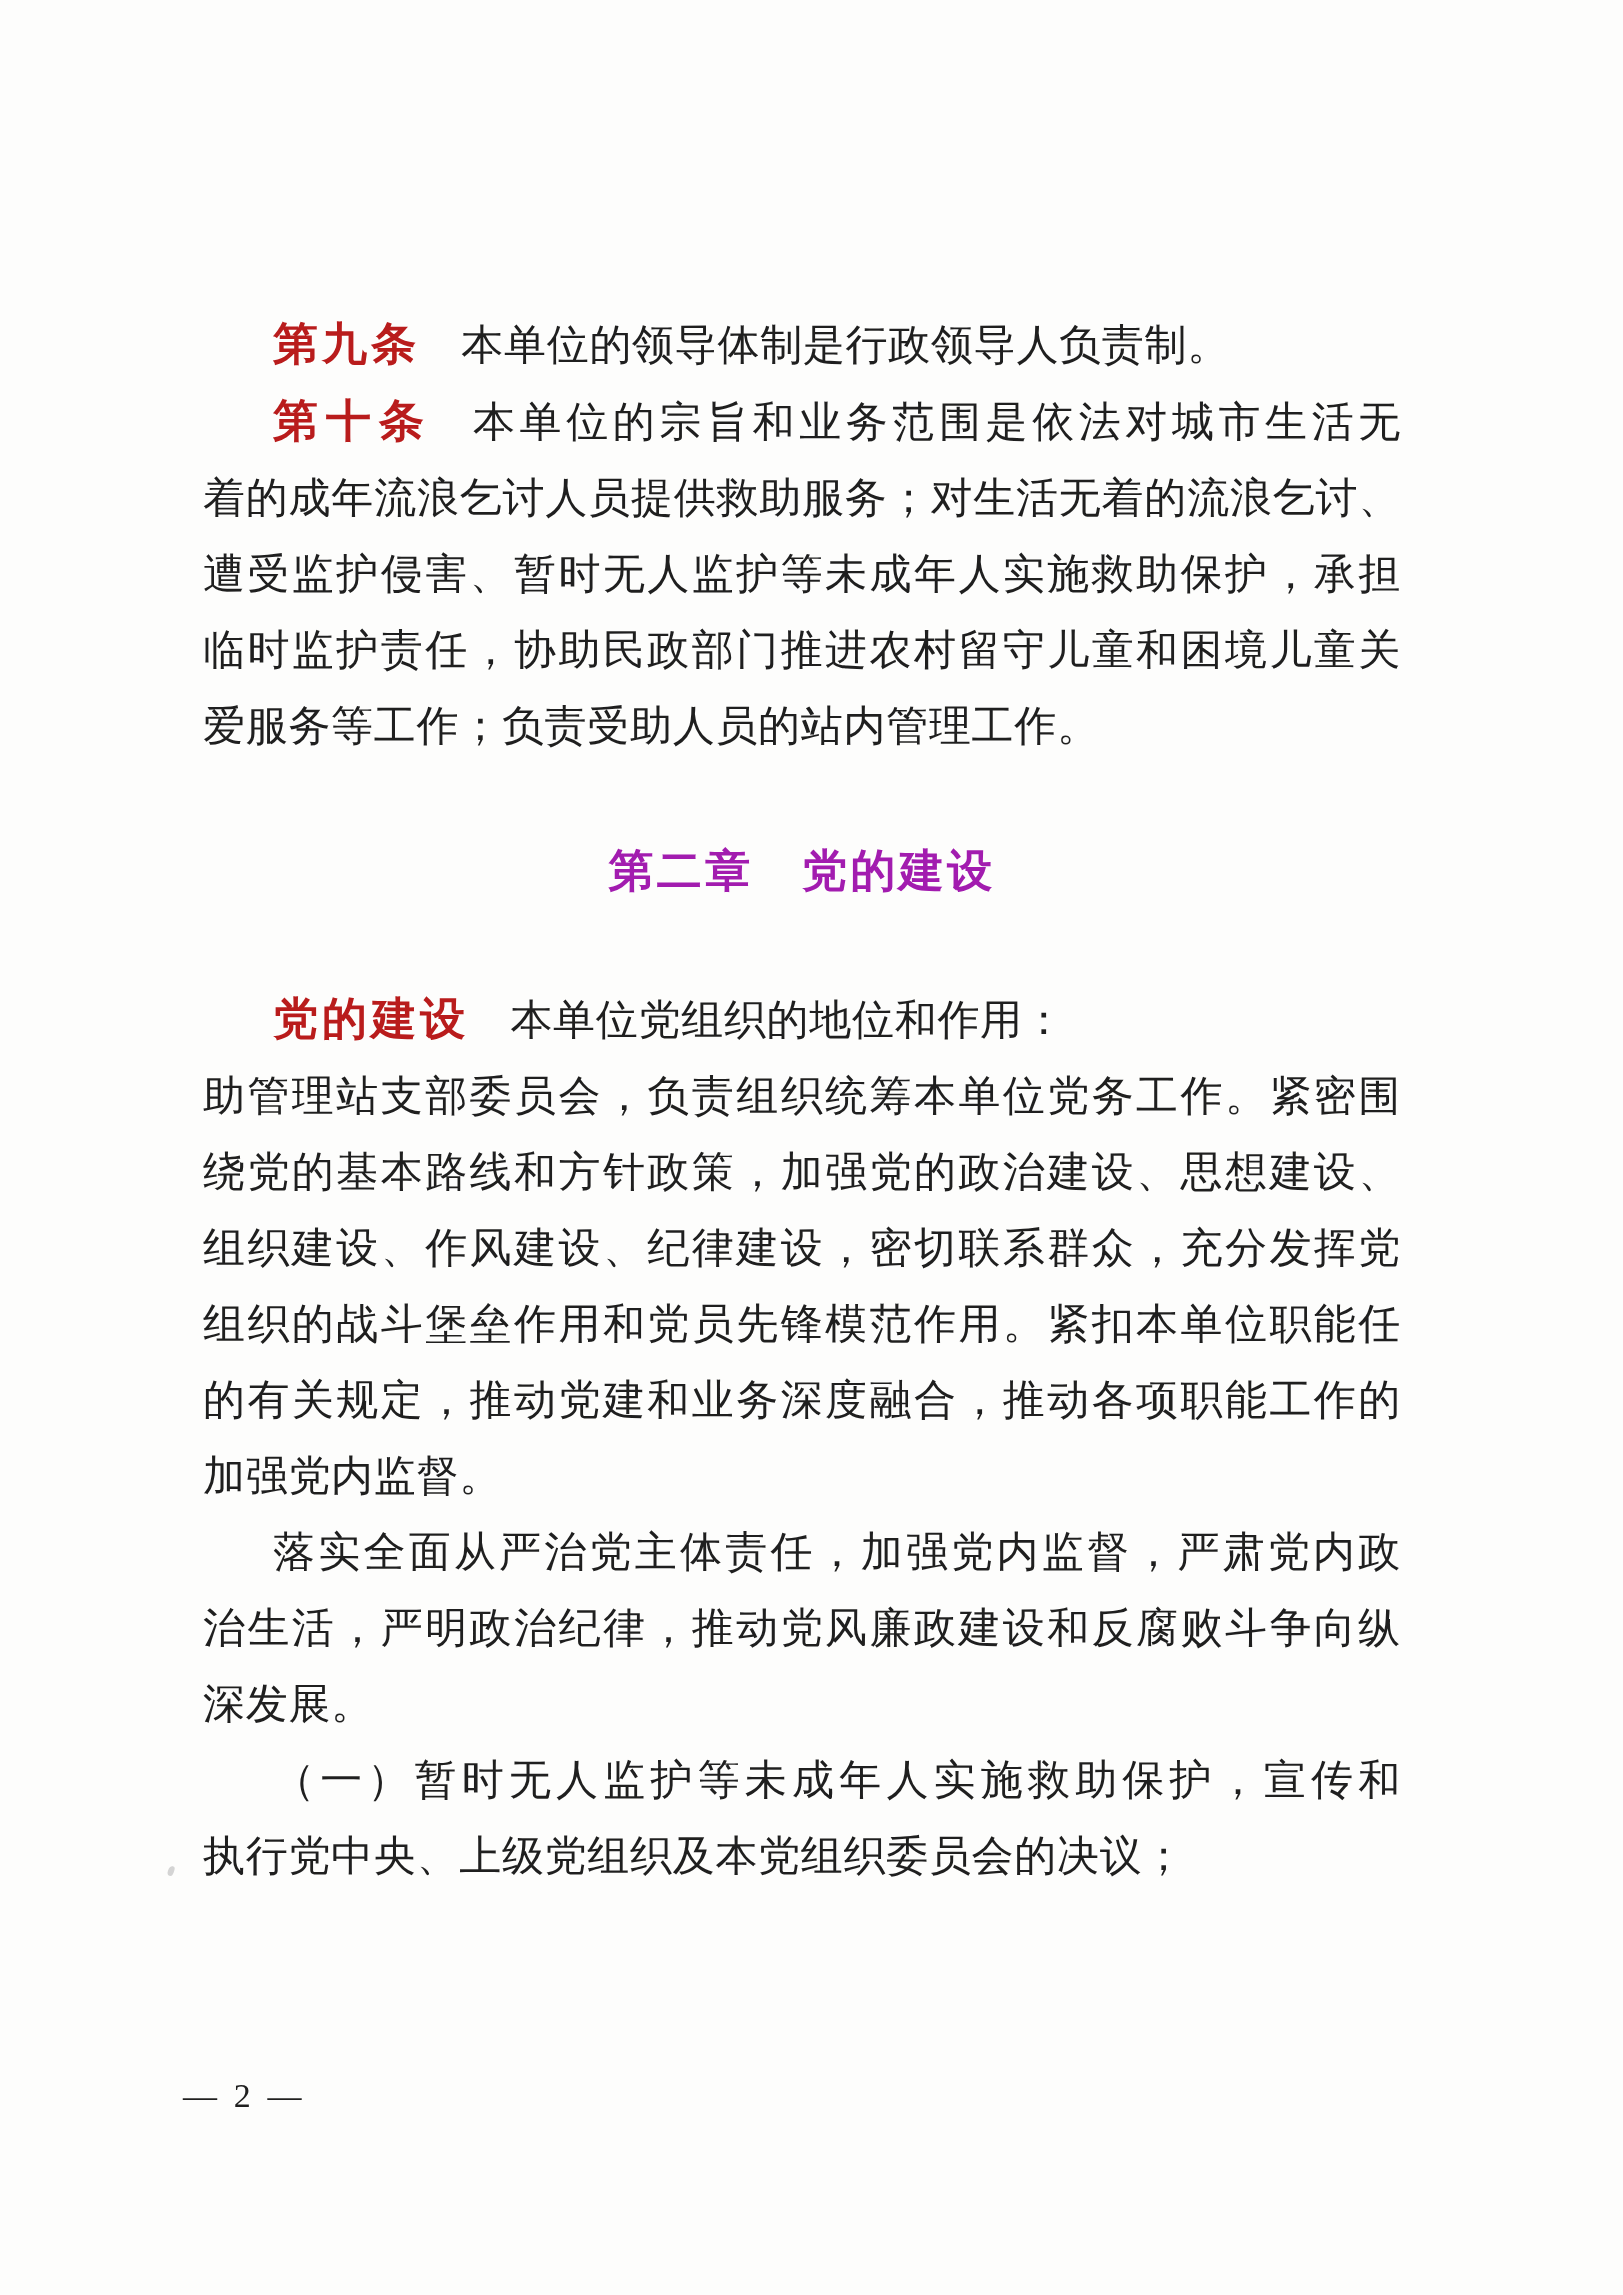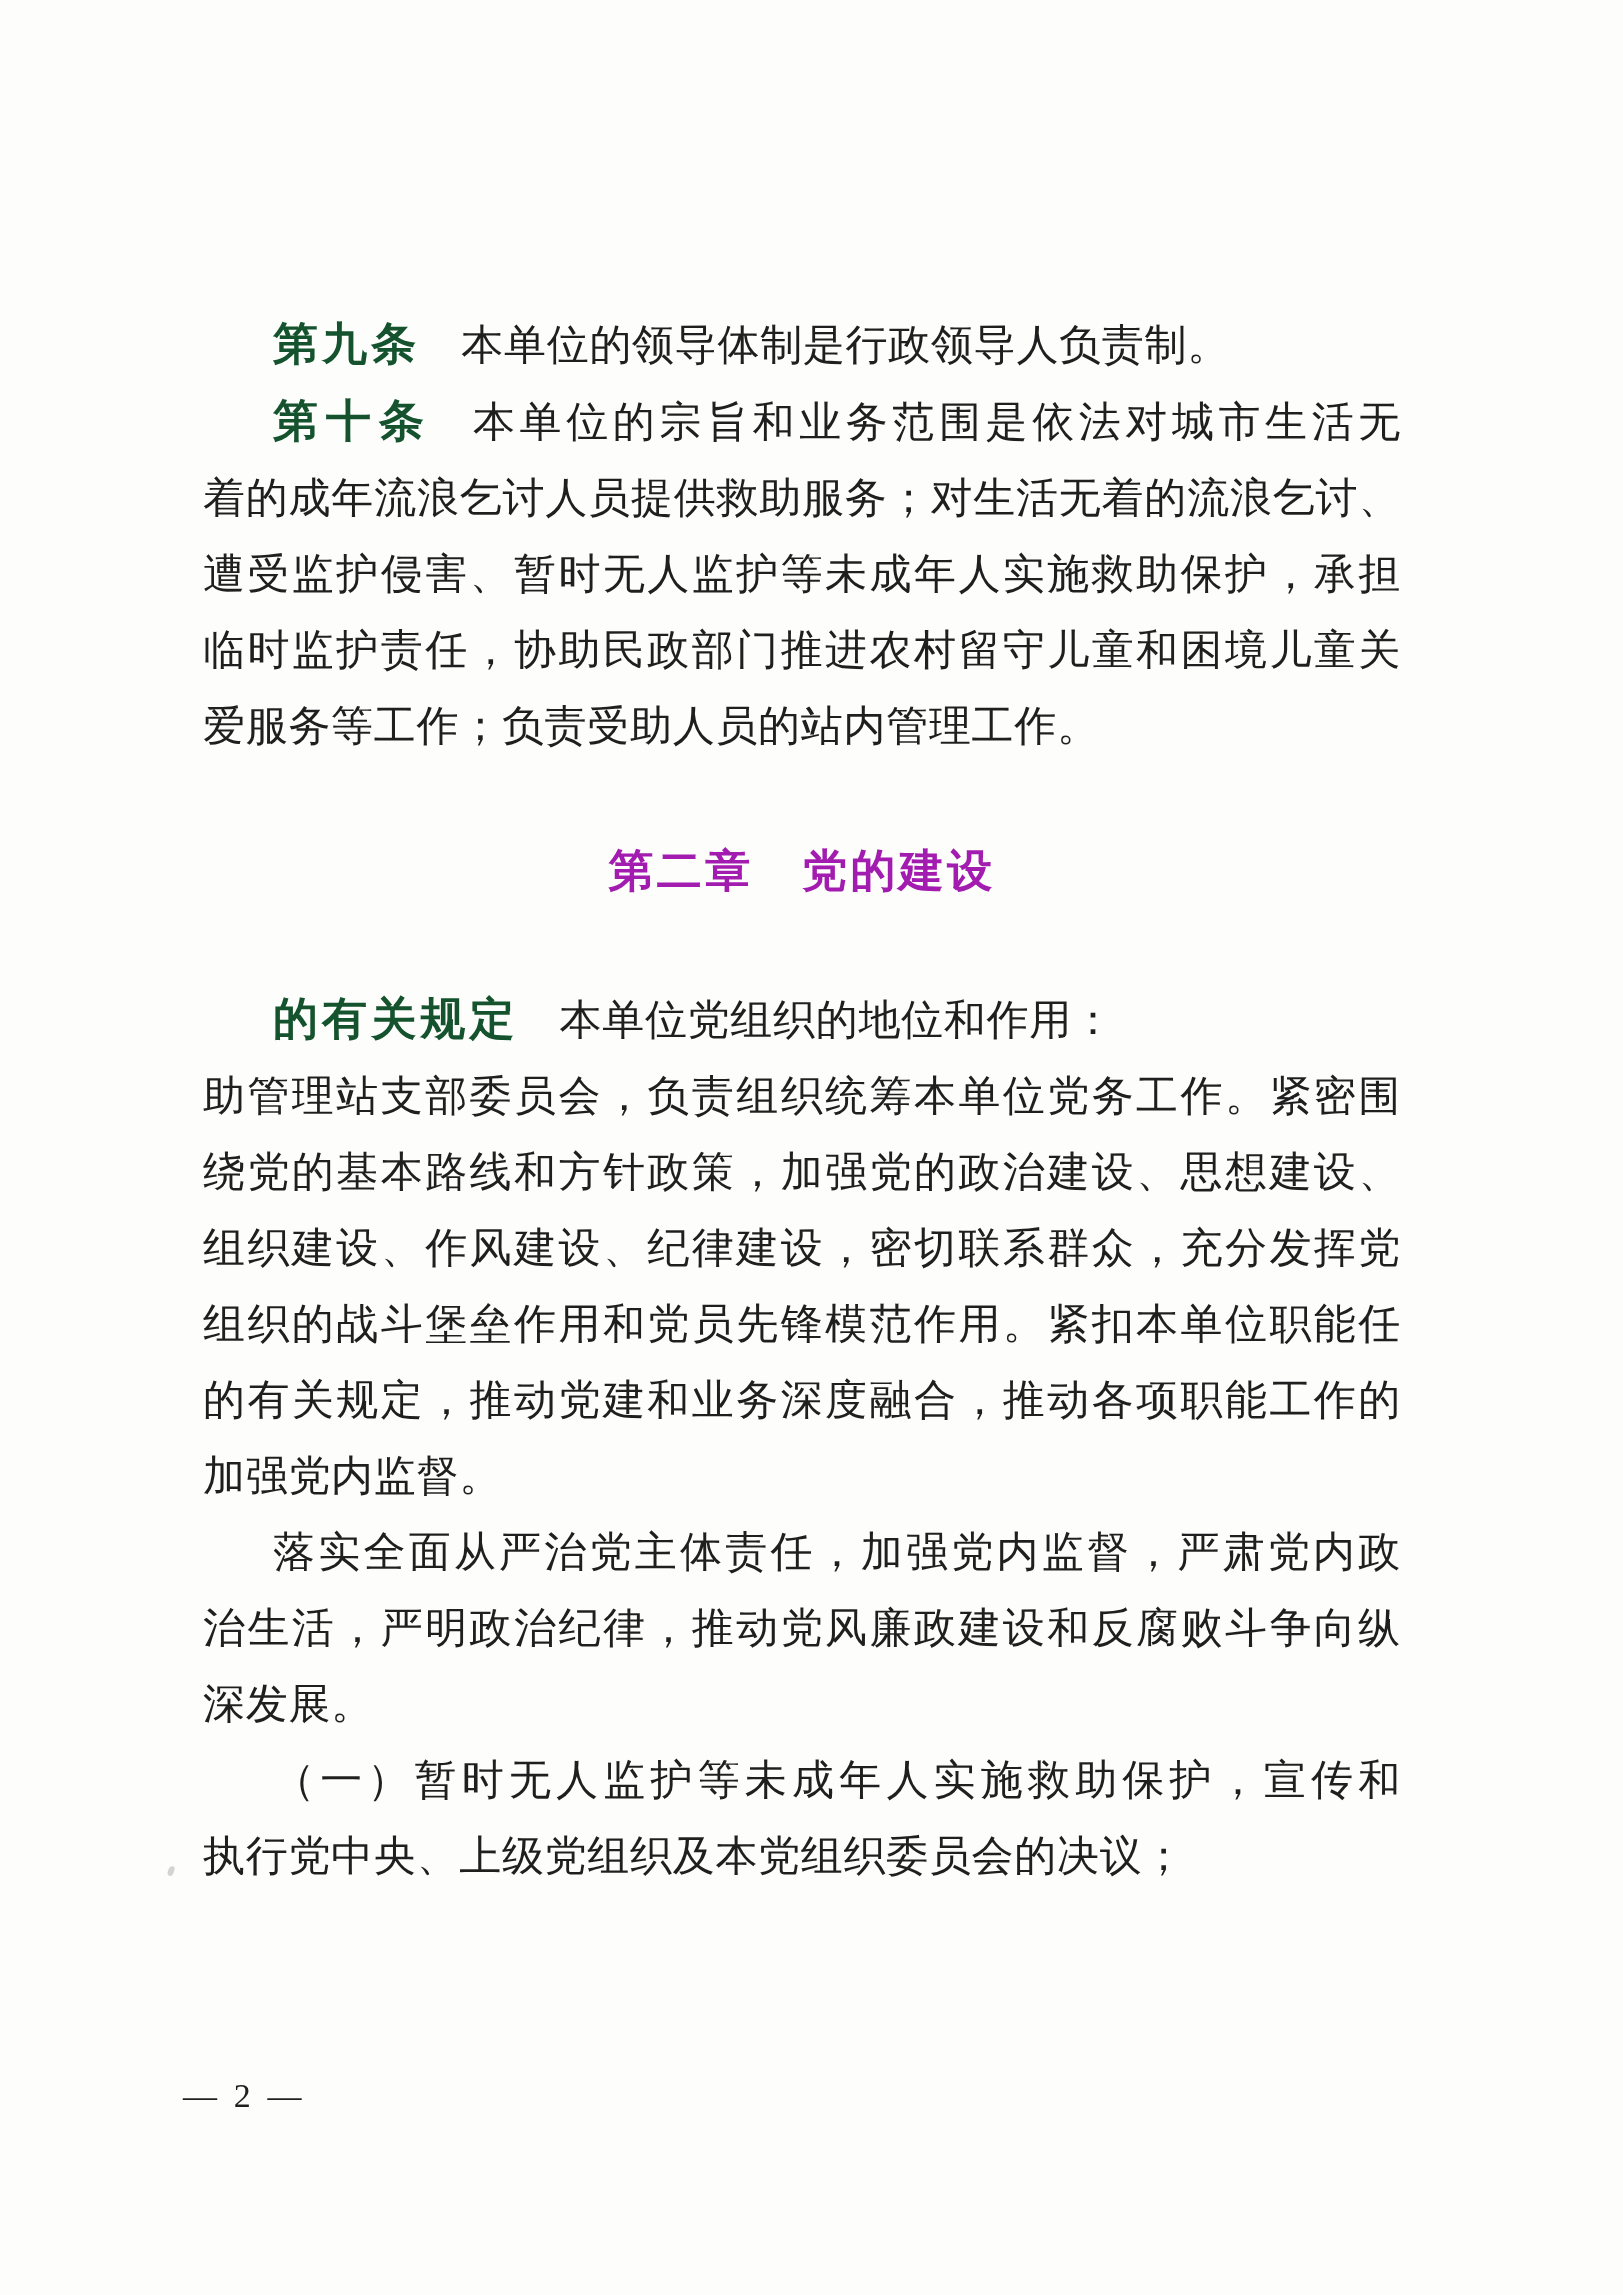--- a/index.html
+++ b/index.html
@@ -27,21 +27,21 @@
     white-space: nowrap;
     text-align: justify;
   }
   .text-line.justify { text-align-last: justify; }
   .text-line.no-justify { text-align-last: left; }
   .text-line.indent { padding-left: 70px; }
   .article-label {
     font-family: "Liberation Sans", "DejaVu Sans", sans-serif;
     font-weight: 700;
     font-size: 45px;
-    color: #14532d;
+    color: #b91c1c;
     margin-right: 41px;
     letter-spacing: 4.1px;
   }
   .chapter-heading {
     text-align: center;
     font-family: "Liberation Sans", "DejaVu Sans", sans-serif;
     font-weight: 700;
     font-size: 45px;
     color: #a21caf;
     letter-spacing: 3.4px;
@@ -73,21 +73,21 @@
 
 <div class="page">
   <div class="doc-body">
       <div class="text-line indent no-justify"><span class="article-label">第九条</span><span>本单位的领导体制是行政领导人负责制。</span></div>
       <div class="text-line indent justify"><span class="article-label">第十条</span><span>本单位的宗旨和业务范围是依法对城市生活无</span></div>
       <div class="text-line justify"><span>着的成年流浪乞讨人员提供救助服务；对生活无着的流浪乞讨、</span></div>
       <div class="text-line justify"><span>遭受监护侵害、暂时无人监护等未成年人实施救助保护，承担</span></div>
       <div class="text-line justify"><span>临时监护责任，协助民政部门推进农村留守儿童和困境儿童关</span></div>
       <div class="text-line no-justify"><span>爱服务等工作；负责受助人员的站内管理工作。</span></div>
       <div class="chapter-heading">第二章　党的建设</div>
-      <div class="text-line indent no-justify"><span class="article-label">的有关规定</span><span>本单位党组织的地位和作用：</span></div>
+      <div class="text-line indent no-justify"><span class="article-label">党的建设</span><span>本单位党组织的地位和作用：</span></div>
       <div class="text-line justify"><span>助管理站支部委员会，负责组织统筹本单位党务工作。紧密围</span></div>
       <div class="text-line justify"><span>绕党的基本路线和方针政策，加强党的政治建设、思想建设、</span></div>
       <div class="text-line justify"><span>组织建设、作风建设、纪律建设，密切联系群众，充分发挥党</span></div>
       <div class="text-line justify"><span>组织的战斗堡垒作用和党员先锋模范作用。紧扣本单位职能任</span></div>
       <div class="text-line justify"><span>的有关规定，推动党建和业务深度融合，推动各项职能工作的</span></div>
       <div class="text-line no-justify"><span>加强党内监督。</span></div>
       <div class="text-line indent justify"><span>落实全面从严治党主体责任，加强党内监督，严肃党内政</span></div>
       <div class="text-line justify"><span>治生活，严明政治纪律，推动党风廉政建设和反腐败斗争向纵</span></div>
       <div class="text-line no-justify"><span>深发展。</span></div>
       <div class="text-line indent justify"><span>（一）暂时无人监护等未成年人实施救助保护，宣传和</span></div>

